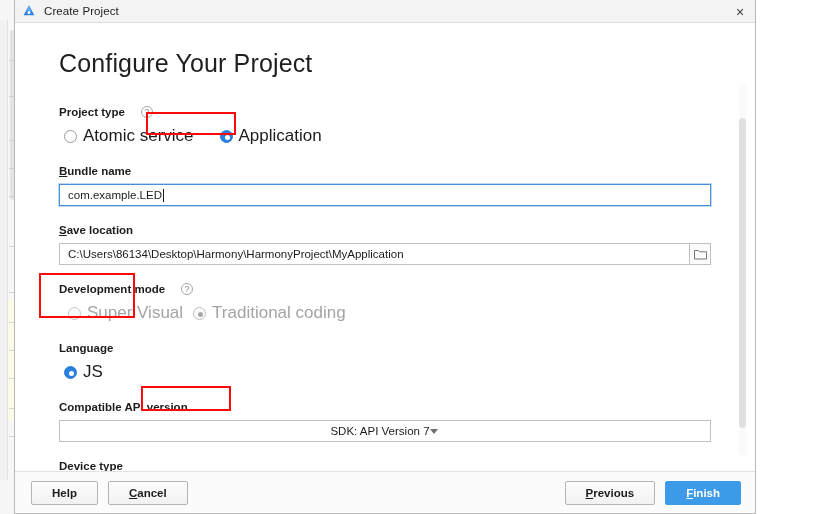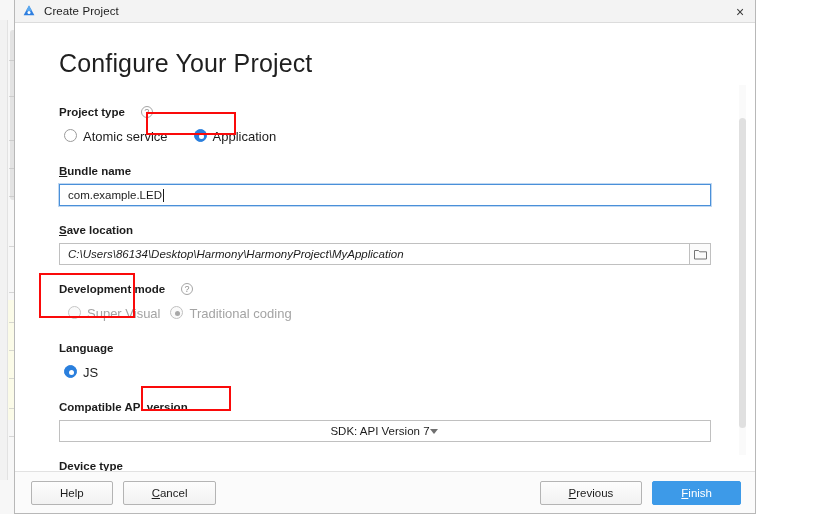--- a/index.html
+++ b/index.html
@@ -96,22 +96,22 @@
     width: 12px; height: 12px; border-radius: 50%;
     border: 1px solid #a6a6a6; color: #8d8d8d;
     font-size: 9px; font-weight: normal;
     display: inline-flex; align-items: center; justify-content: center;
     line-height: 1; cursor: pointer;
   }
 
   
   .opt-row { display: flex; align-items: center; height: 22px; }
   .opt {
-    display: flex; gap: 6px;
-    font-size: 13px; color: #1c1c1c; cursor: pointer;
+    display: flex; align-items: center; gap: 6px;
+    font-size: 17px; color: #1c1c1c; cursor: pointer;
     padding: 3px 5px;
   }
   .opt.disabled { color: #a4a4a4; cursor: default; }
 
   .radio {
     width: 13px; height: 13px; border-radius: 50%;
     border: 1px solid #9b9b9b; background: #fff;
     display: inline-block; position: relative; flex: 0 0 auto;
   }
   .radio.checked {
@@ -134,21 +134,21 @@
     position: relative;
   }
   .text-input.focused {
     border: 1px solid #4a90d9;
     box-shadow: 0 0 0 1px rgba(74,144,217,.35);
   }
   .caret {
     display: inline-block; width: 1px; height: 13px;
     background: #1c1c1c; margin-left: 1px;
   }
-  .input-with-btn { display: flex; align-items: flex-start; width: 100%; font-style: italic; }
+  .input-with-btn { display: flex; align-items: flex-start; width: 100%; }
   .input-with-btn .text-input { border-right: none; }
   .browse-btn {
     width: 22px; height: 22px; flex: 0 0 auto;
     border: 1px solid #c0c0c0; background: #fbfbfb;
     display: flex; align-items: center; justify-content: center;
     cursor: pointer;
   }
 
   
   .select-box {
@@ -191,21 +191,21 @@
     display: flex; align-items: center; justify-content: space-between;
     padding: 0 14px 0 16px;
   }
   .btn-group { display: flex; gap: 10px; }
   .btn {
     min-width: 62px; height: 24px;
     border: 1px solid #b4b4b4; border-radius: 2px;
     background: linear-gradient(#fdfdfd, #f2f2f2);
     font-size: 11.5px; color: #1c1c1c;
     display: flex; align-items: center; justify-content: center;
-    padding: 0 28px; cursor: pointer;
+    padding: 0 20px; cursor: pointer; font-weight: bold;
   }
   .btn.primary {
     background: #3d9ae8; border-color: #3d9ae8; color: #ffffff;
   }
   .mn { text-decoration: underline; }
 </style>
 </head>
 <body>
 
 <div id="bg-ide">

